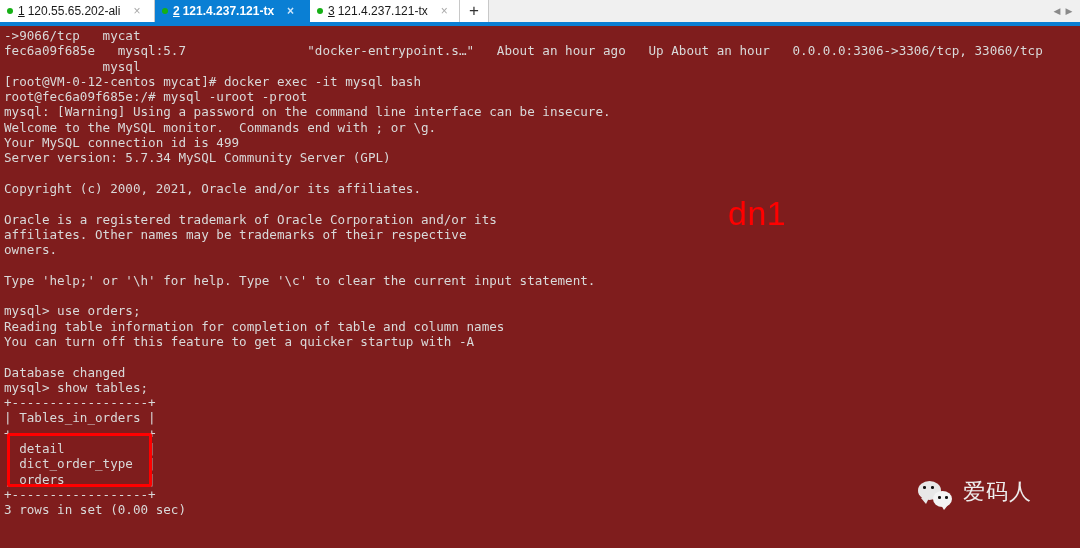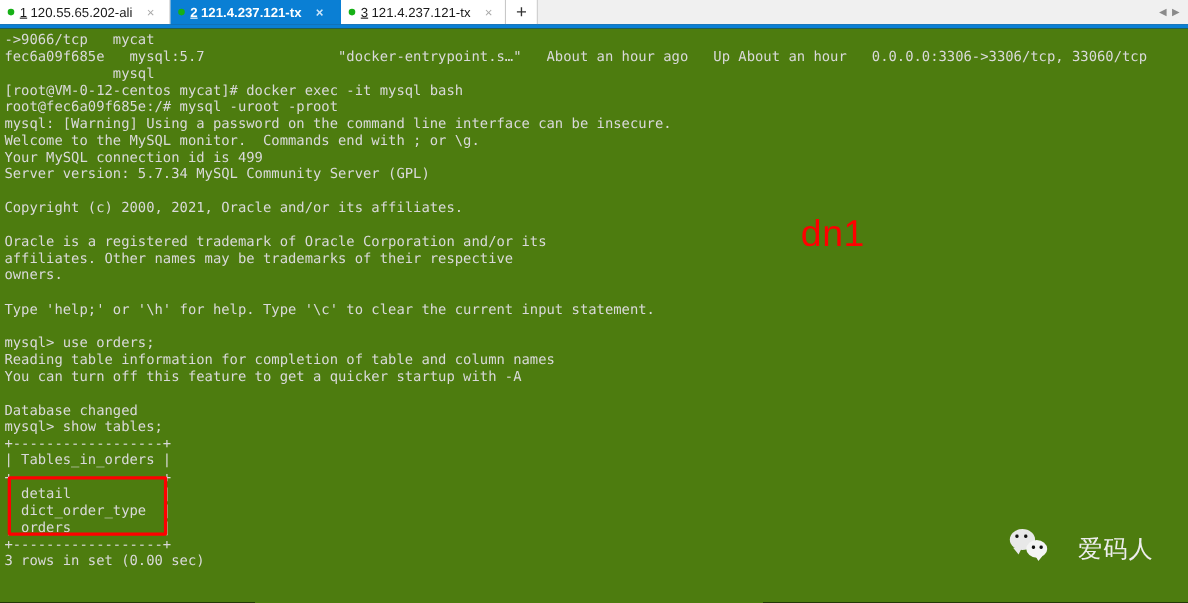--- a/index.html
+++ b/index.html
@@ -109,21 +109,21 @@
     height: 4px;
     background: #0a7fd4;
   }
 
   
   .screen {
     position: absolute;
     left: 0; top: 26px;
     width: 1080px;
     height: 522px;
-    background: #4d7c0f;
+    background: #7f1d1d;
     color: #d9d9d9;
     font-size: 12.6px;
     line-height: 15.3px;
     padding: 2px 0 0 4px;
     box-sizing: border-box;
     white-space: pre;
     overflow: hidden;
   }
   .screen .line {
     height: 15.3px;
@@ -152,22 +152,22 @@
     box-sizing: border-box;
     border-radius: 2px;
   }
 
   
   .watermark {
     position: absolute;
     left: 918px;
     top: 481px;
     display: flex;
-    align-items: flex-end;
-    gap: 24px;
+    align-items: flex-start;
+    gap: 7px;
   }
   .wx-logo {
     position: relative;
     width: 38px;
     height: 30px;
   }
   .wx-logo .bub {
     position: absolute;
     background: #e8e8e8;
     border-radius: 50%;

